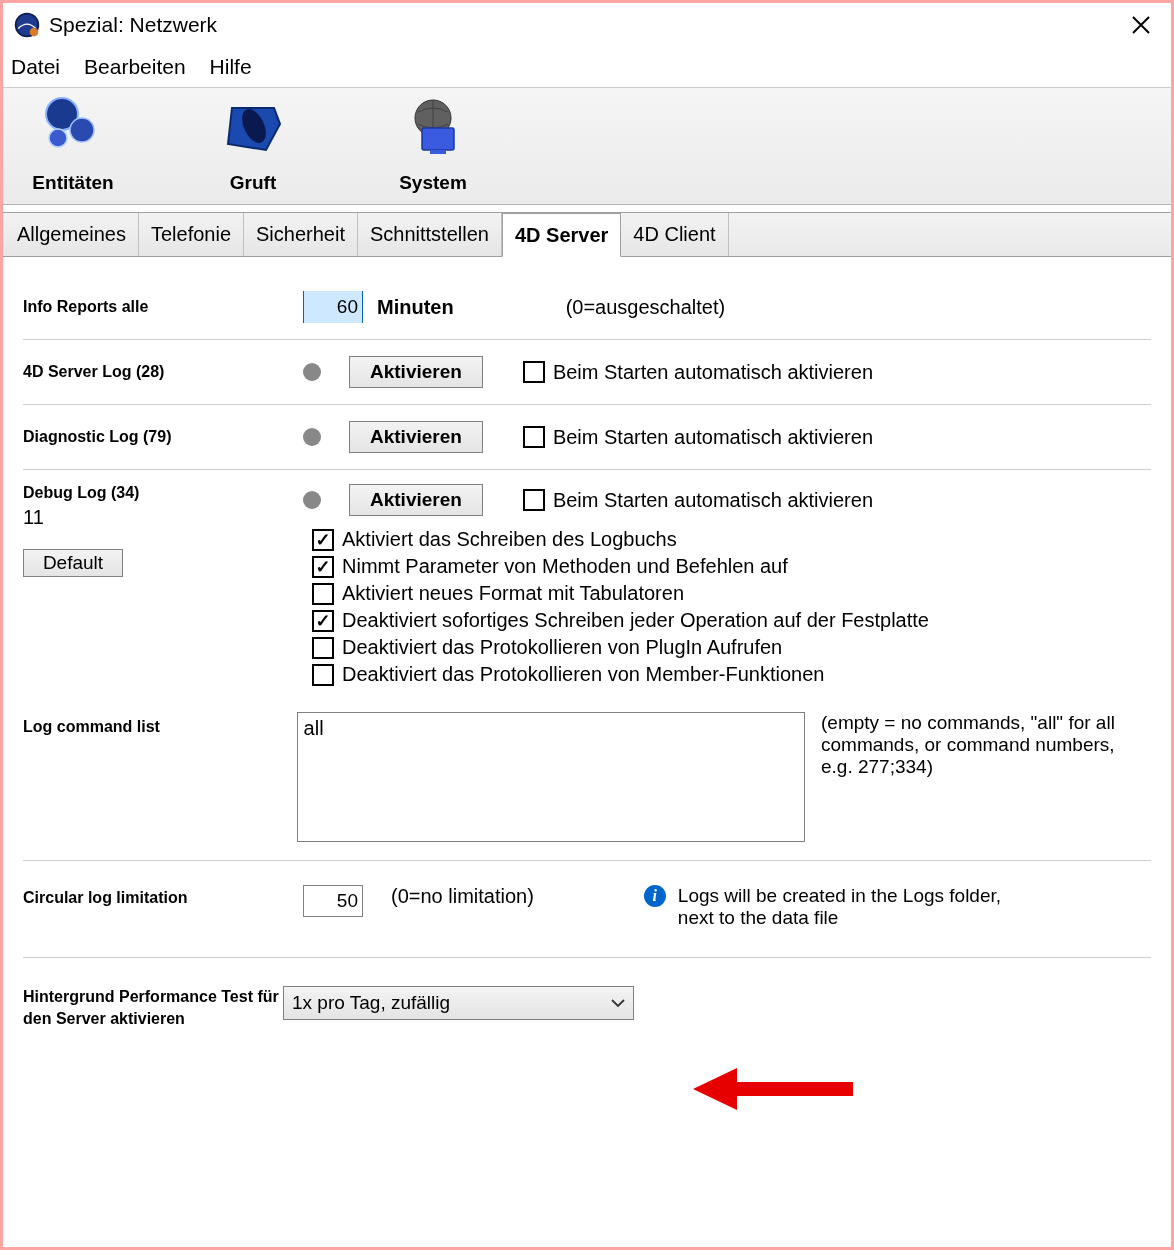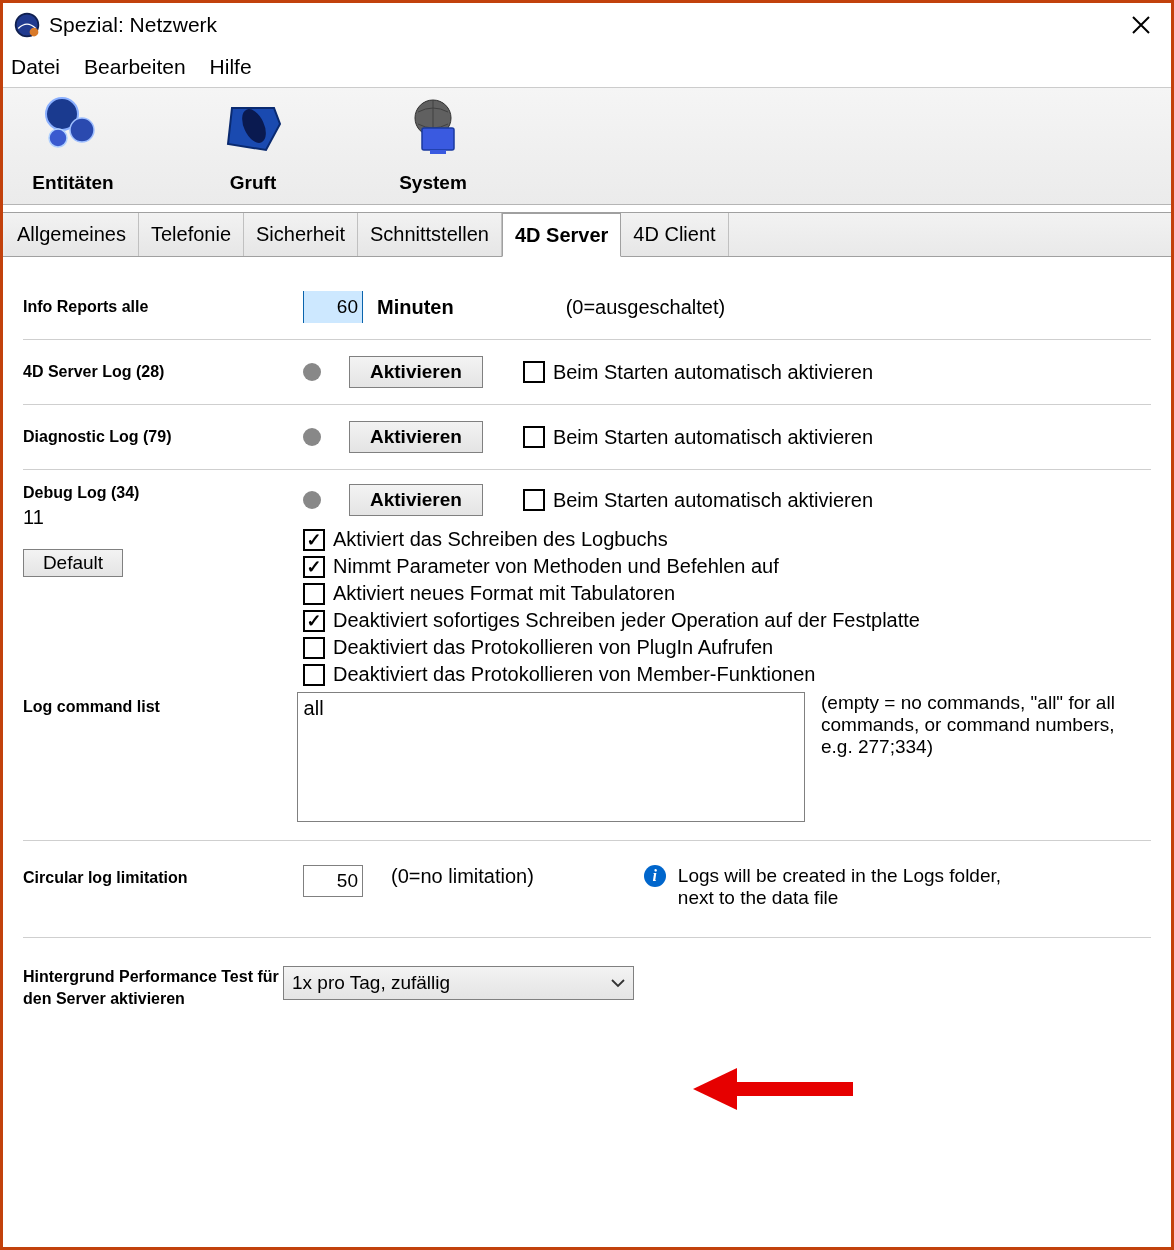--- a/index.html
+++ b/index.html
@@ -6,21 +6,21 @@
   body {
     margin: 0;
     font-family: "Segoe UI", Tahoma, Arial, sans-serif;
     font-size: 19px;
     background: #fff;
     color: #000;
   }
   .window {
     width: 1174px;
     height: 1250px;
-    border: 3px solid #c2410c;
+    border: 3px solid #fca5a5;
     background: #fff;
     position: relative;
   }
   .titlebar {
     height: 44px;
     display: flex;
     align-items: center;
     padding: 0 10px;
     background: #fff;
   }
@@ -135,21 +135,21 @@
     margin-right:8px;
     cursor:pointer;
     flex-shrink:0;
   }
   .chk.checked::after {
     content:"✓";
     font-size:18px;
     line-height:1;
     font-weight:700;
   }
-  .chk-row { display:flex;align-items:center; font-size:20px; margin:4px 0; }
+  .chk-row { display:flex;align-items:center; font-size:20px; margin:4px 9px; }
   .textarea {
     width:520px;height:130px;
     border:1px solid #808080;
     font-size:20px;
     padding:4px 6px;
     resize:none;
     font-family:inherit;
   }
   .help-text { font-size:19px; max-width:330px; }
   .info-icon {
@@ -316,21 +316,21 @@
             <span class="chk"></span>
             <span>Deaktiviert das Protokollieren von PlugIn Aufrufen</span>
           </div>
         <div class="chk-row">
             <span class="chk"></span>
             <span>Deaktiviert das Protokollieren von Member-Funktionen</span>
           </div>
       </div>
     </div>
 
-    <div style="display:flex;align-items:flex-start;margin-top:2px;">
+    <div style="display:flex;align-items:flex-start;margin-top:22px;">
       <div class="label-col" style="padding-top:6px;">Log command list</div>
       <textarea class="textarea" style="">all</textarea>
       <div class="help-text" style="margin-left:16px;">(empty = no commands, "all" for all commands, or command numbers, e.g. 277;334)</div>
     </div>
 
     <div class="divider" style="margin-top:18px;"></div>
 
     <div class="row" style="align-items:flex-start;padding-top:18px;">
       <div class="label-col" style="padding-top:4px;">Circular log limitation</div>
       <input class="num-input" style="border: 1px solid rgb(128, 128, 128);" value="50">

